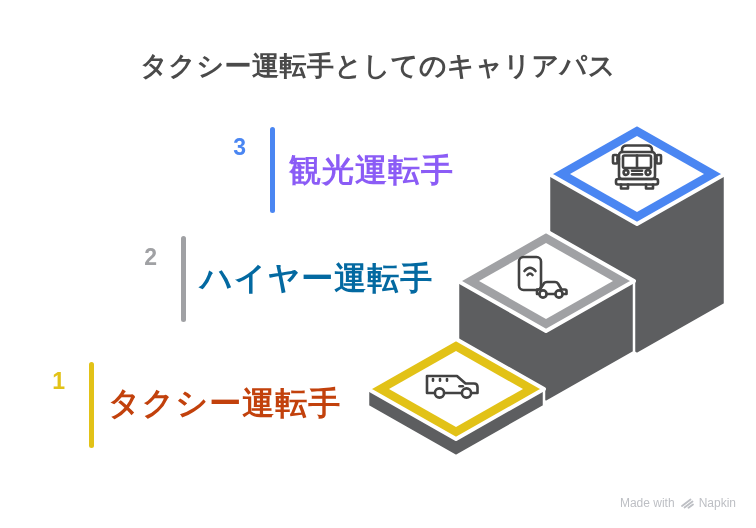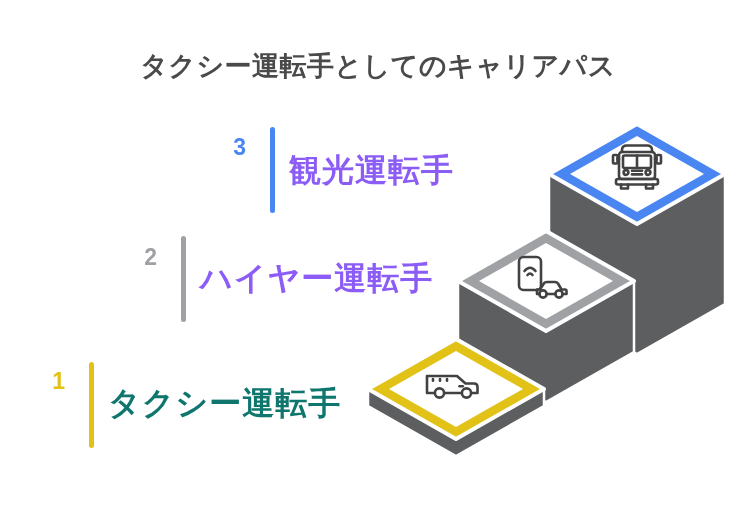--- a/index.html
+++ b/index.html
@@ -57,27 +57,27 @@
 
   <div class="level lv3">
     <div class="num" style="color: rgb(74, 134, 242);">3</div>
     <div class="bar" style="background-color: rgb(74, 134, 242);"></div>
     <div class="lbl" style="color: #8b5cf6;">観光運転手</div>
   </div>
 
   <div class="level lv2">
     <div class="num" style="color: rgb(160, 161, 164);">2</div>
     <div class="bar" style="background-color: rgb(160, 161, 164);"></div>
-    <div class="lbl" style="color: #8b5cf6;">ハイヤー運転手</div>
+    <div class="lbl" style="color: #0369a1;">ハイヤー運転手</div>
   </div>
 
   <div class="level lv1">
     <div class="num" style="color: rgb(226, 194, 23);">1</div>
     <div class="bar" style="background-color: rgb(226, 194, 23);"></div>
-    <div class="lbl" style="color: #0f766e;">タクシー運転手</div>
+    <div class="lbl" style="color: #c2410c;">タクシー運転手</div>
   </div>
 
   <svg class="stairs" viewBox="0 0 756 528">
 
     <g stroke="#ffffff" stroke-width="2.5" stroke-linejoin="round" style="fill: rgb(93, 94, 96);">
       <polygon points="549,174 637,124 725,174 725,304 637,354 549,304"></polygon>
       <polygon points="458,281 546,231 634,281 634,352 546,402 458,352"></polygon>
       <polygon points="368,389 456,339 544,389 544,406 456,456 368,406"></polygon>
     </g>
 
@@ -126,14 +126,25 @@
         <circle cx="-13.5" cy="6" r="4.6"></circle>
         <circle cx="13.5" cy="6" r="4.6"></circle>
         <line x1="-20" y1="-8" x2="-20" y2="-6.3"></line>
         <line x1="-13" y1="-8" x2="-13" y2="-6.3"></line>
         <line x1="-6" y1="-8" x2="-6" y2="-6.3"></line>
         <line x1="6.5" y1="-0.8" x2="9.8" y2="-0.8"></line>
       </g>
     </g>
   </svg>
 
+  <div class="watermark">
+    <span>Made with</span>
+    <svg width="14" height="14" viewBox="0 0 14 14">
+      <g fill="none" stroke-width="1.8" stroke-linecap="round" style="stroke: rgb(189, 191, 196);">
+        <path d="M 2 10 L 10.5 3.5"></path>
+        <path d="M 4.5 11.5 L 12.5 5.5"></path>
+        <path d="M 8.5 11.8 L 13 8.5"></path>
+      </g>
+    </svg>
+    <span>Napkin</span>
+  </div>
 
 </div>
 
 </body></html>

